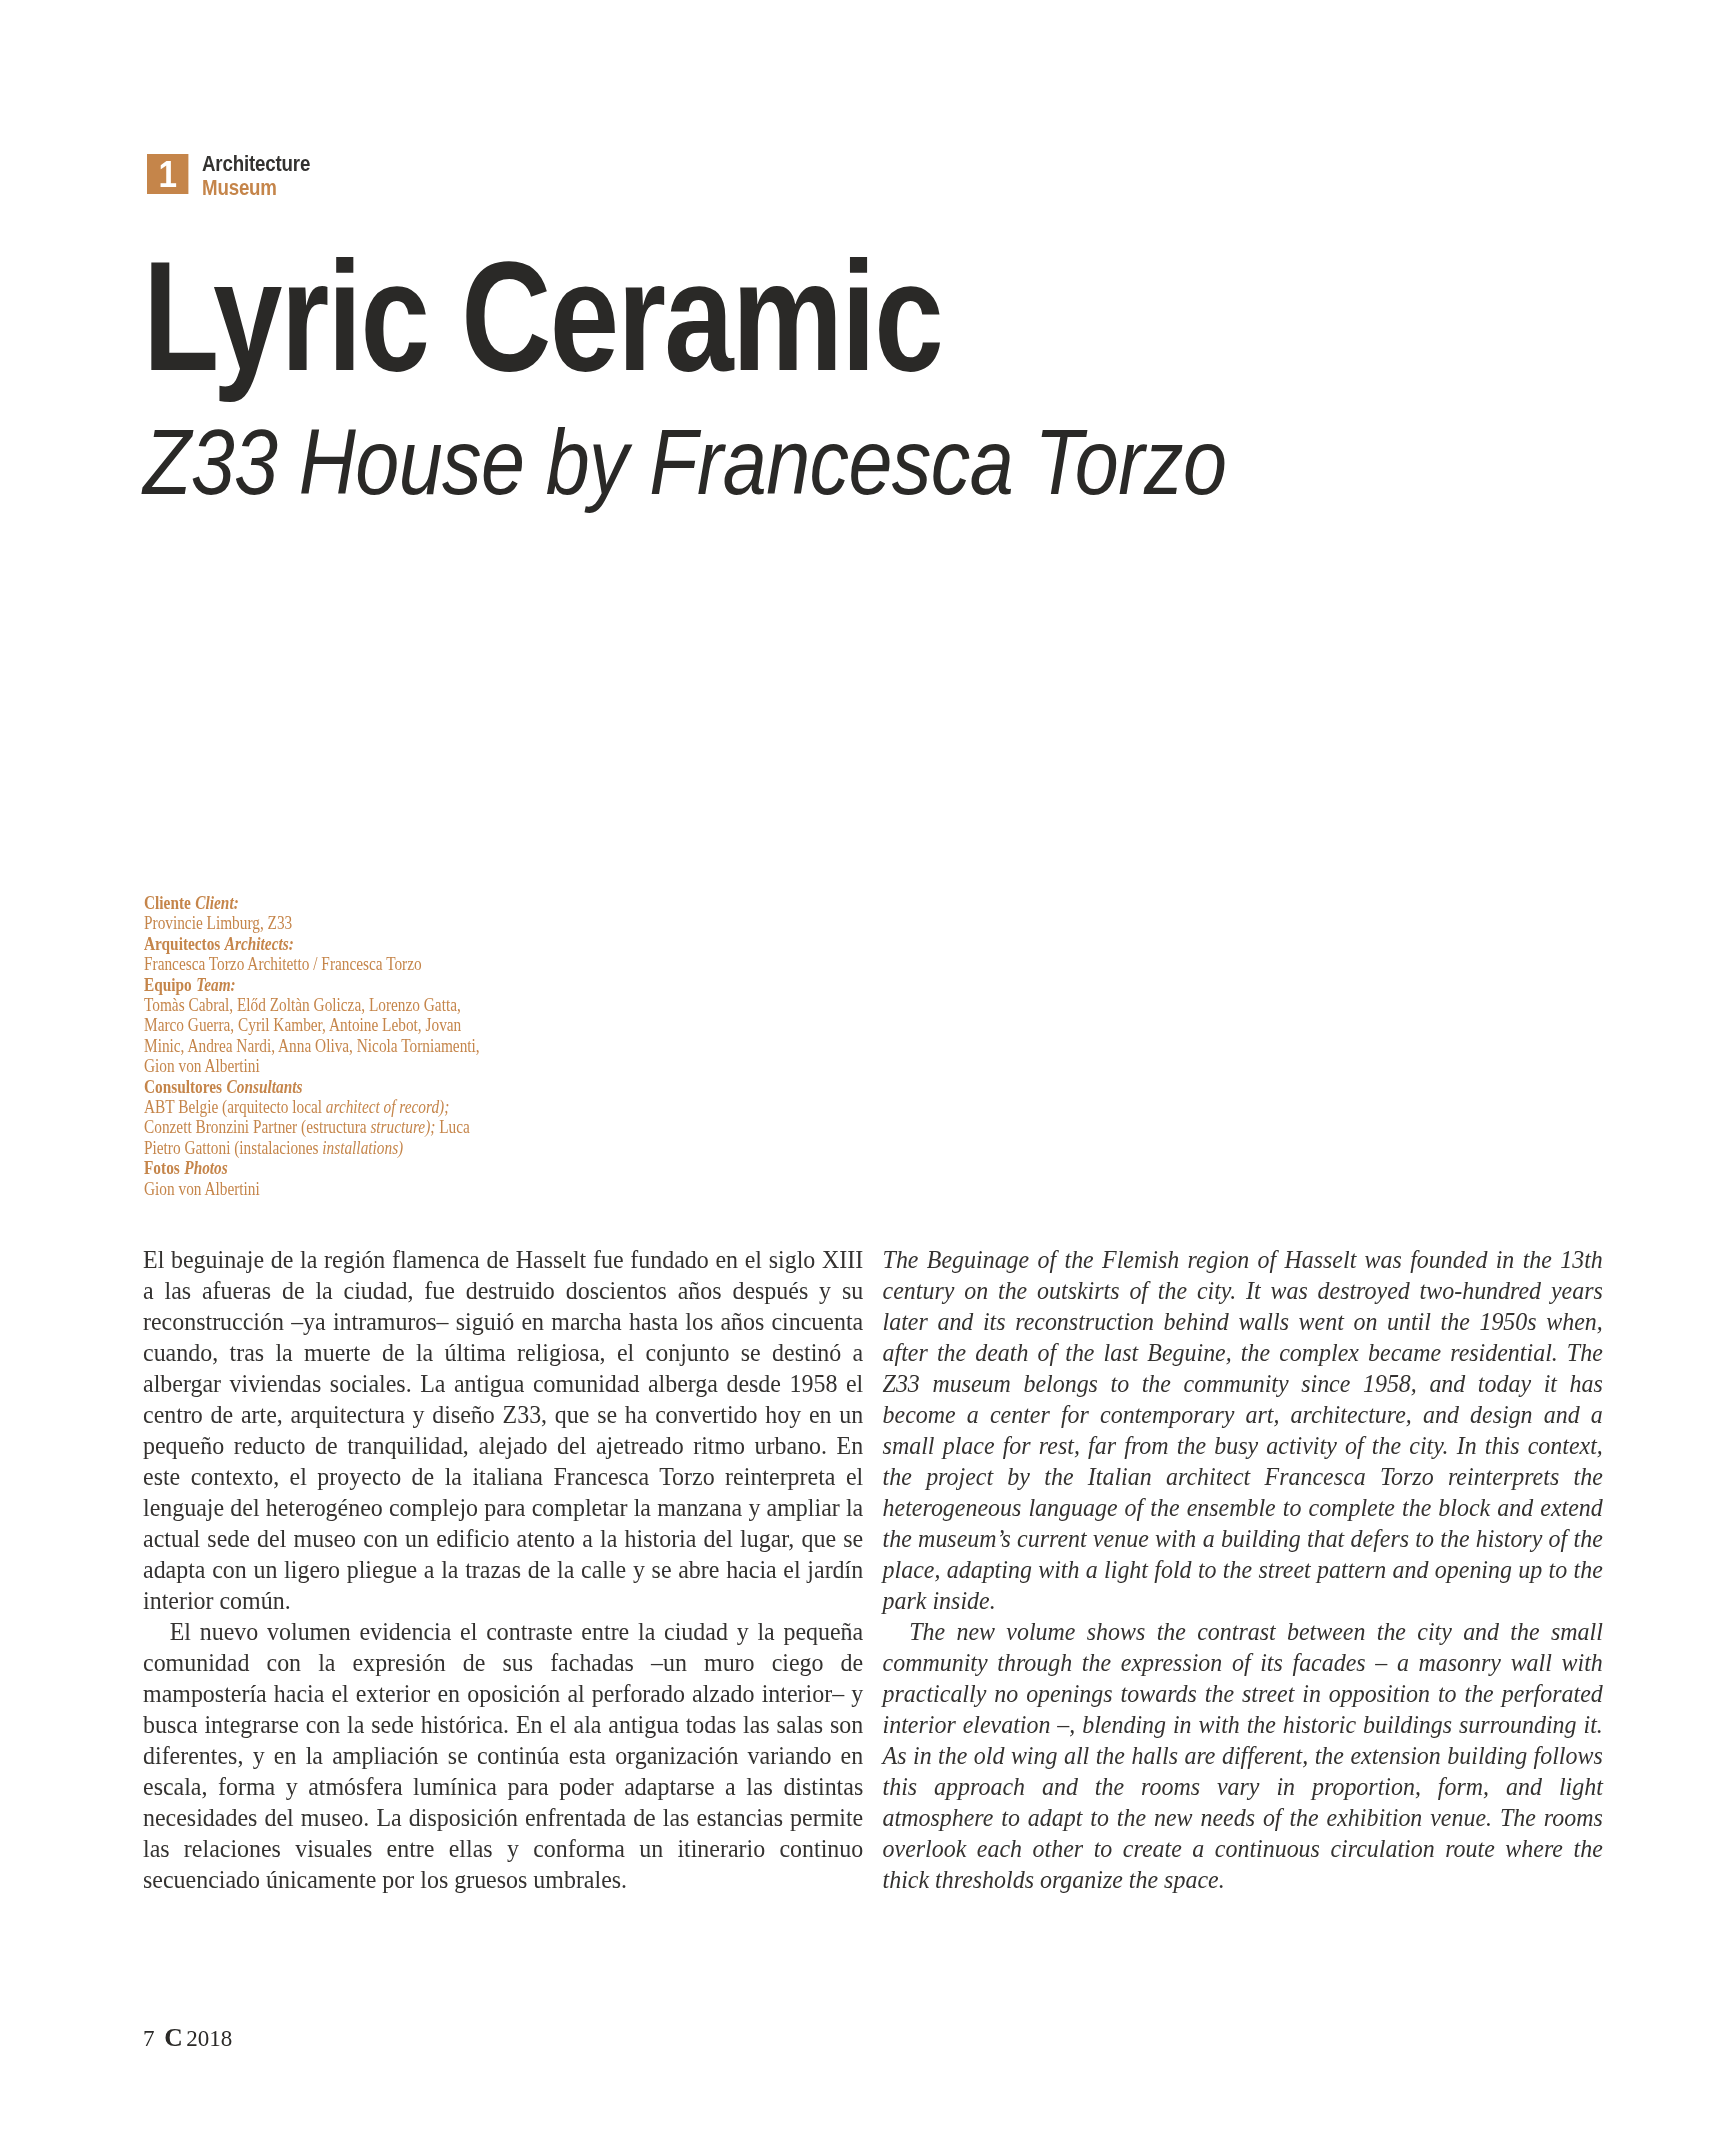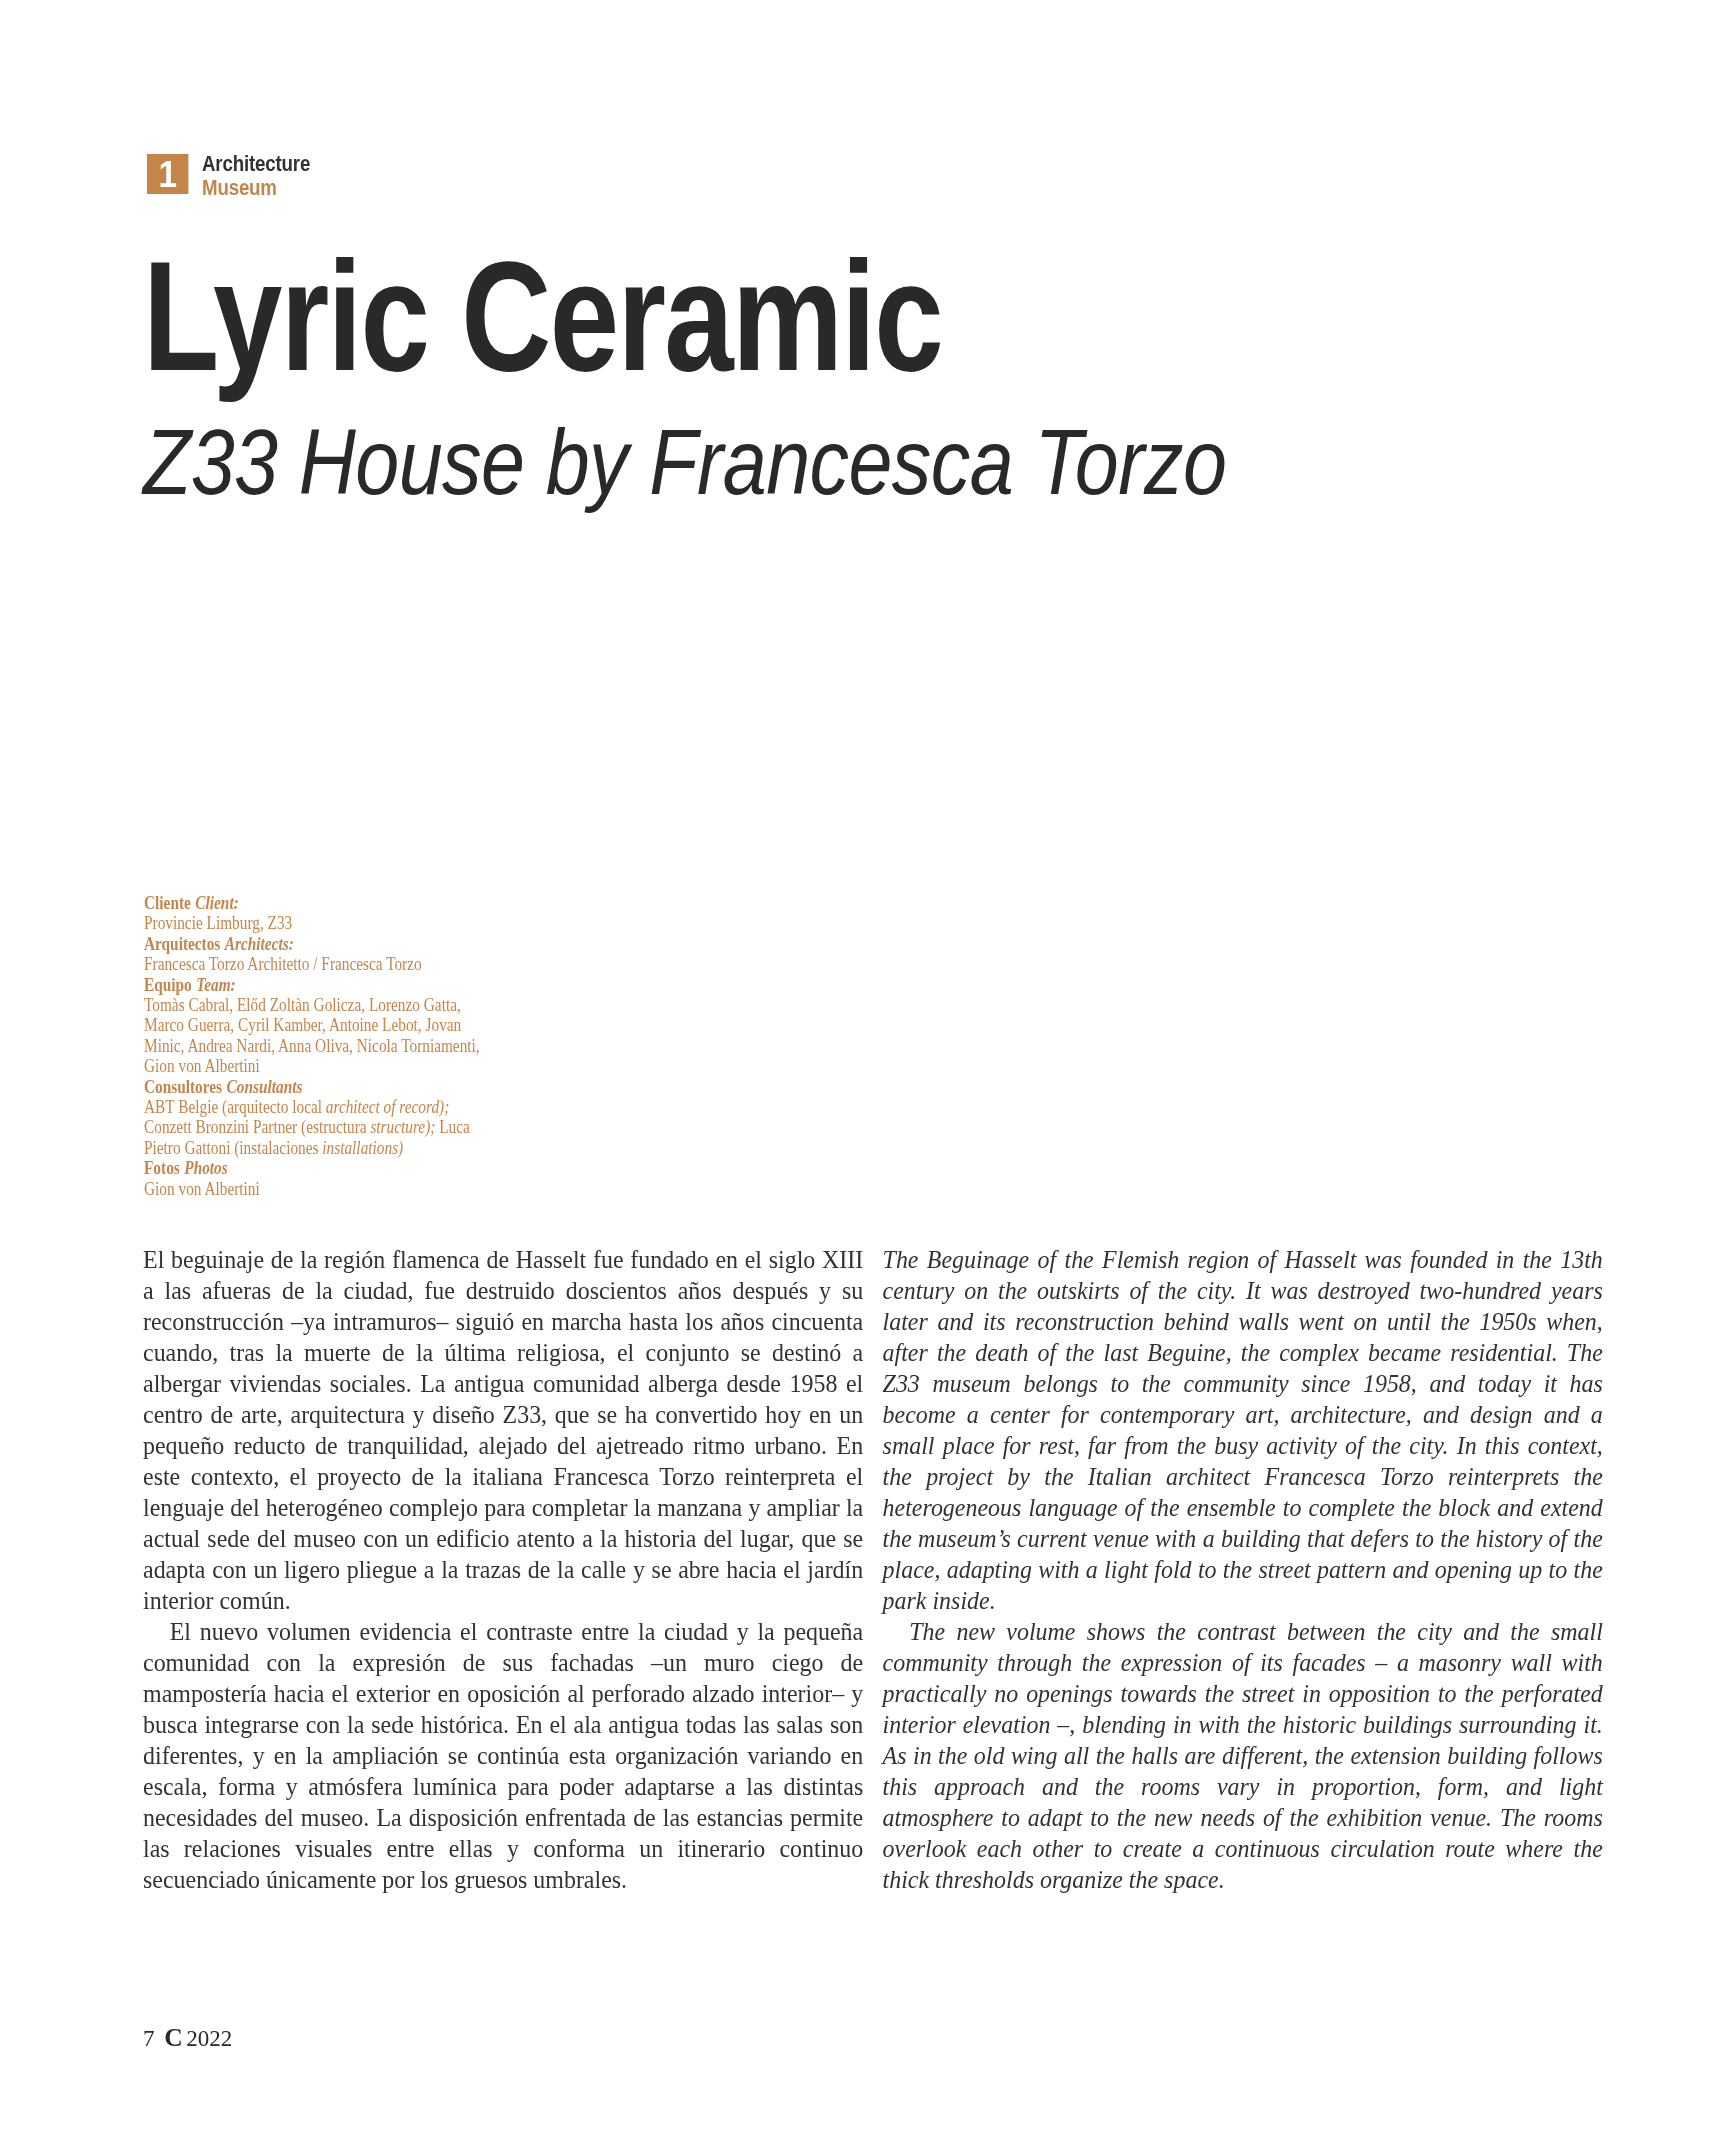--- a/index.html
+++ b/index.html
@@ -148,15 +148,15 @@
   </div>
   <div class="col en">
     <p>The Beguinage of the Flemish region of Hasselt was founded in the 13th century on the outskirts of the city. It was destroyed two-hundred years later and its reconstruction behind walls went on until the 1950s when, after the death of the last Beguine, the complex became residential. The Z33 museum belongs to the community since 1958, and today it has become a center for contemporary art, architecture, and design and a small place for rest, far from the busy activity of the city. In this context, the project by the Italian architect Francesca Torzo reinterprets the heterogeneous language of the ensemble to complete the block and extend the museum’s current venue with a building that defers to the history of the place, adapting with a light fold to the street pattern and opening up to the park inside.</p>
     <p>The new volume shows the contrast between the city and the small community through the expression of its facades – a masonry wall with practically no openings towards the street in opposition to the perforated interior elevation –, blending in with the historic buildings surrounding it. As in the old wing all the halls are different, the extension building follows this approach and the rooms vary in proportion, form, and light atmosphere to adapt to the new needs of the exhibition venue. The rooms overlook each other to create a continuous circulation route where the thick thresholds organize the space.</p>
   </div>
 </div>
 
 <div class="footer">
   <span class="num">7</span>
   <span class="mag">C</span>
-  <span class="year">2022</span>
+  <span class="year">2018</span>
 </div>
 
 
 </body></html>

